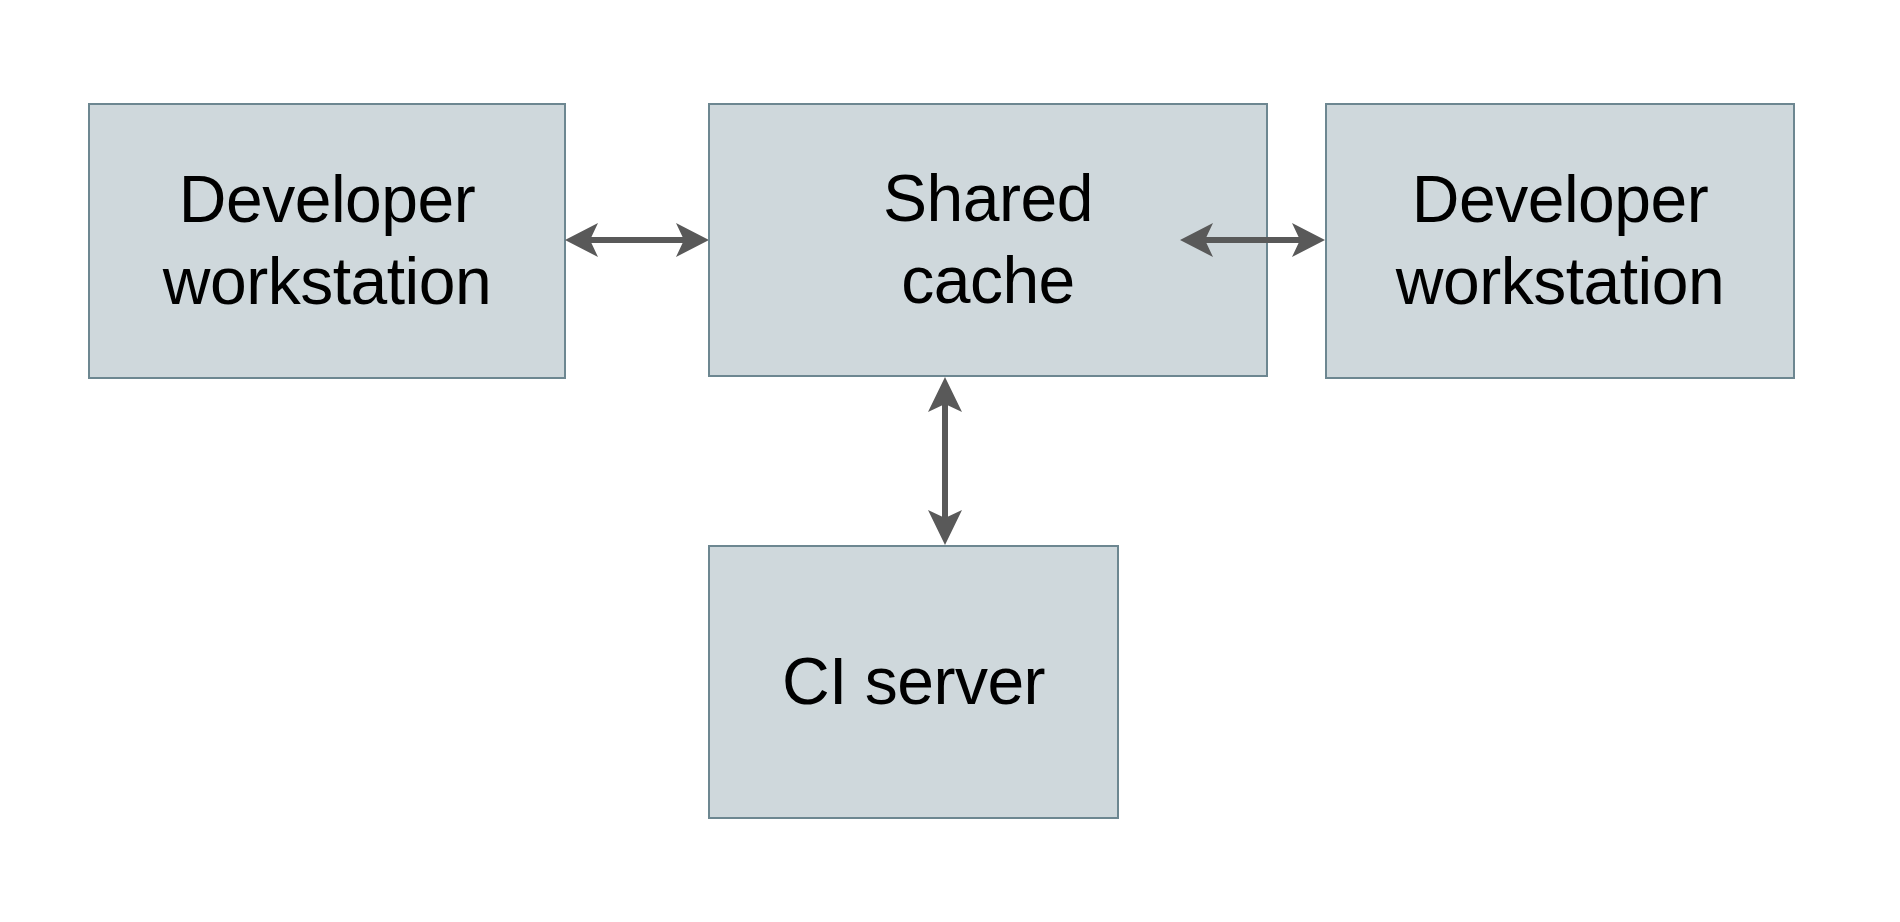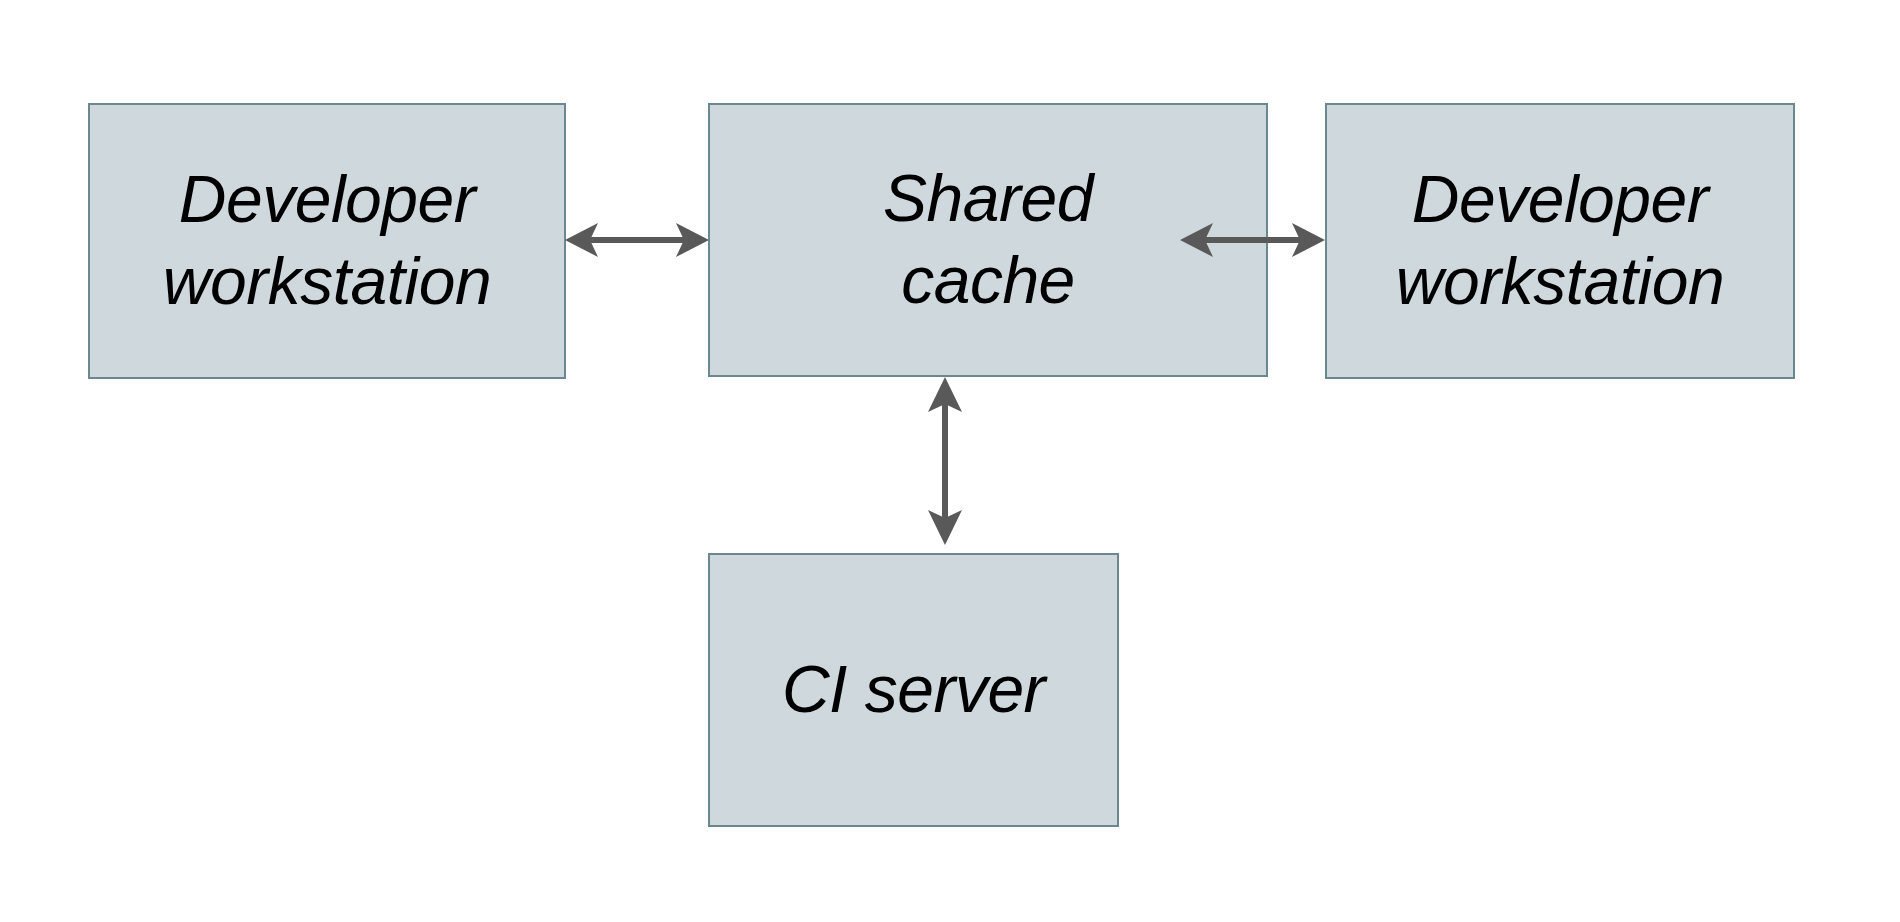--- a/index.html
+++ b/index.html
@@ -12,21 +12,20 @@
     width: 1900px;
     height: 922px;
     font-family: "Liberation Sans", sans-serif;
     overflow: hidden;
   }
   #diagram-canvas {
     position: relative;
     width: 1900px;
     height: 922px;
     background: #ffffff;
-    font-style: italic;
   }
   .node-box {
     position: absolute;
     box-sizing: border-box;
     background: #cfd8dc;
     border: 2px solid #6d8791;
     display: flex;
     align-items: center;
     justify-content: center;
     text-align: center;
@@ -89,17 +88,17 @@
   </div>
 
   <div class="connector" style="left:921px; top:376px; width:48px; height:170px;">
     <svg width="48" height="170" viewBox="0 0 48 170" xmlns="http://www.w3.org/2000/svg">
       <path d="M24 1 L41 36 L24 28 L7 36 Z" fill="#595959"></path>
       <path d="M24 169 L41 134 L24 142 L7 134 Z" fill="#595959"></path>
       <rect x="21" y="28" width="6" height="114" fill="#595959"></rect>
     </svg>
   </div>
 
-  <div class="node-box" style="left:708px; top:545px; width:411px; height:274px;margin-top:8px;">
+  <div class="node-box" style="left:708px; top:545px; width:411px; height:274px;">
     <div class="node-label">CI server</div>
   </div>
 
 </div>
 
 </body></html>

